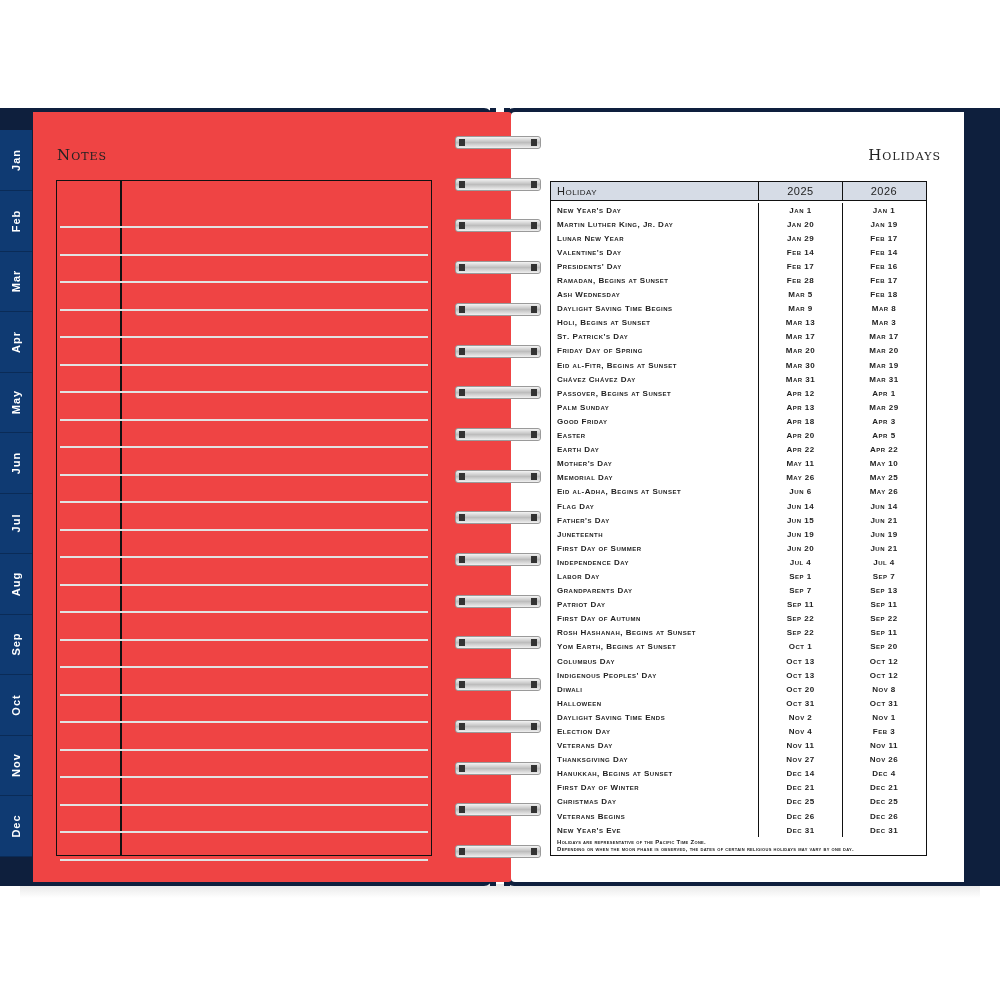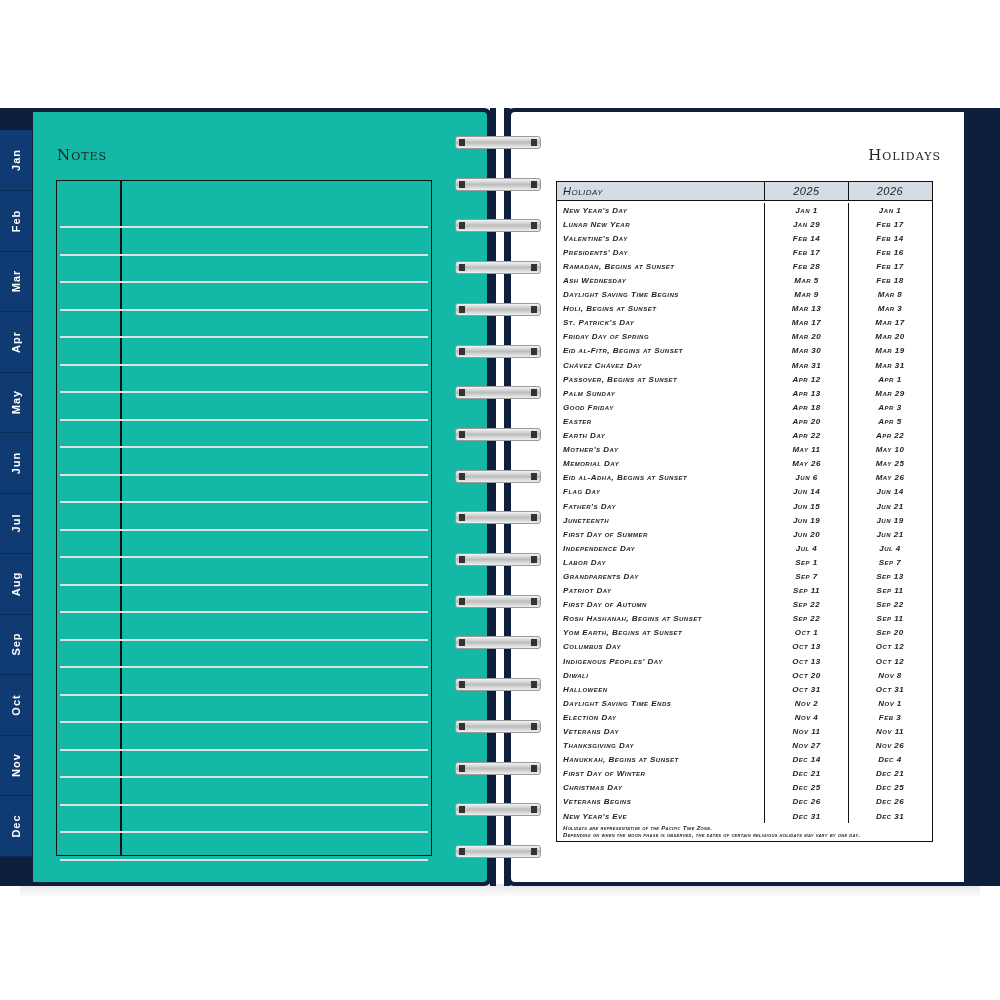--- a/index.html
+++ b/index.html
@@ -3,32 +3,32 @@
 <meta charset="utf-8">
 <style>
   html, body { margin:0; padding:0; background:#ffffff; }
   body { width:1000px; height:1000px; position:relative; overflow:hidden; font-family:"Liberation Sans", sans-serif; }
   .cover-left { position:absolute; left:0; top:108px; width:492px; height:778px; background:#0e1f3d; border-radius:0 8px 8px 0; }
   .cover-right { position:absolute; left:506px; top:108px; width:494px; height:778px; background:#0e1f3d; border-radius:8px 0 0 8px; }
   .shadow { position:absolute; left:20px; top:884px; width:960px; height:14px; background:linear-gradient(#e6e6e6,#ffffff); }
   .tab-strip { position:absolute; left:0; top:130px; width:32px; height:726px; background:#0f3a72; }
   .tab { position:absolute; left:0; width:32px; height:60px; display:flex; align-items:center; justify-content:center; border-bottom:1px solid #0a2b57; }
   .tab span { transform:rotate(-90deg); color:#ffffff; font-size:11px; font-weight:bold; letter-spacing:1px; white-space:nowrap; }
-  .page-left { position:absolute; left:33px; top:112px; width:454px; height:770px; background:#14b8a6; border-radius:0 4px 4px 0; }
+  .page-left { position:absolute; left:33px; top:112px; width:454px; height:770px; background:#ef4444; border-radius:0 4px 4px 0;padding-left:25px; }
   .page-right { position:absolute; left:511px; top:112px; width:453px; height:770px; background:#ffffff; border-radius:4px 0 0 4px; }
   .title { position:absolute; top:34px; font-family:"DejaVu Serif", serif; font-size:15px; letter-spacing:1px; color:#222; font-variant:small-caps; }
   .notes-box { position:absolute; left:23px; top:68px; width:376px; height:676px; border:1.5px solid #111; box-sizing:border-box; }
   .notes-divider { position:absolute; left:63px; top:0; width:1.5px; height:100%; background:#111; }
   .notes-line { position:absolute; left:3px; right:3px; height:2px; background:#e2e2e2; }
   .spiral { position:absolute; left:455px; width:86px; height:20px; }
   .ring { position:absolute; left:0; top:4px; width:86px; height:13px; border-radius:3px; background:linear-gradient(#f4f4f4,#bdbdbd 50%,#f0f0f0); border:1px solid #9a9a9a; box-sizing:border-box; }
   .ring-hole { position:absolute; top:7px; width:6px; height:7px; background:#333; }
   .spine-l { position:absolute; left:490px; top:108px; width:6px; height:778px; background:#0e1f3d; }
   .spine-r { position:absolute; left:504px; top:108px; width:6px; height:778px; background:#0e1f3d; }
-  .hol-table { position:absolute; left:45px; top:69px; width:377px; border:1.5px solid #111; box-sizing:border-box;font-style:italic; }
+  .hol-table { position:absolute; left:39px; top:69px; width:377px; border:1.5px solid #111; box-sizing:border-box; }
   .hol-head { display:flex; height:18px; background:#d6dce6; border-bottom:1.5px solid #111; }
   .hol-head div { font-variant:small-caps; font-size:11px; color:#222; display:flex; align-items:center; letter-spacing:0.5px; }
   .c1 { width:208px; padding-left:6px; box-sizing:border-box; border-right:1.5px solid #111; }
   .c2 { width:84px; justify-content:center; text-align:center; border-right:1.5px solid #111; box-sizing:border-box; }
   .c3 { width:82px; justify-content:center; text-align:center; }
   .hol-body { display:block; }
   .hol-row { display:flex; height:14.1px; }
   .hol-row div { font-variant:small-caps; font-size:8px; font-weight:bold; color:#222; display:flex; align-items:center; letter-spacing:0.5px; white-space:nowrap; }
   .hol-foot { border-top:0; padding:2px 6px 3px 6px; }
   .hol-foot div { font-variant:small-caps; font-size:6px; font-weight:bold; color:#222; line-height:6.5px; letter-spacing:0.3px; }
@@ -120,20 +120,25 @@
       <div class="c2">2025</div>
       <div class="c3">2026</div>
     </div>
     <div class="hol-body" id="holrows" style="padding-top: 2px;">
         <div class="hol-row">
           <div class="c1">New Year's Day</div>
           <div class="c2">Jan 1</div>
           <div class="c3">Jan 1</div>
         </div>
         <div class="hol-row">
+          <div class="c1">Martin Luther King, Jr. Day</div>
+          <div class="c2">Jan 20</div>
+          <div class="c3">Jan 19</div>
+        </div>
+        <div class="hol-row">
           <div class="c1">Lunar New Year</div>
           <div class="c2">Jan 29</div>
           <div class="c3">Feb 17</div>
         </div>
         <div class="hol-row">
           <div class="c1">Valentine's Day</div>
           <div class="c2">Feb 14</div>
           <div class="c3">Feb 14</div>
         </div>
         <div class="hol-row">

